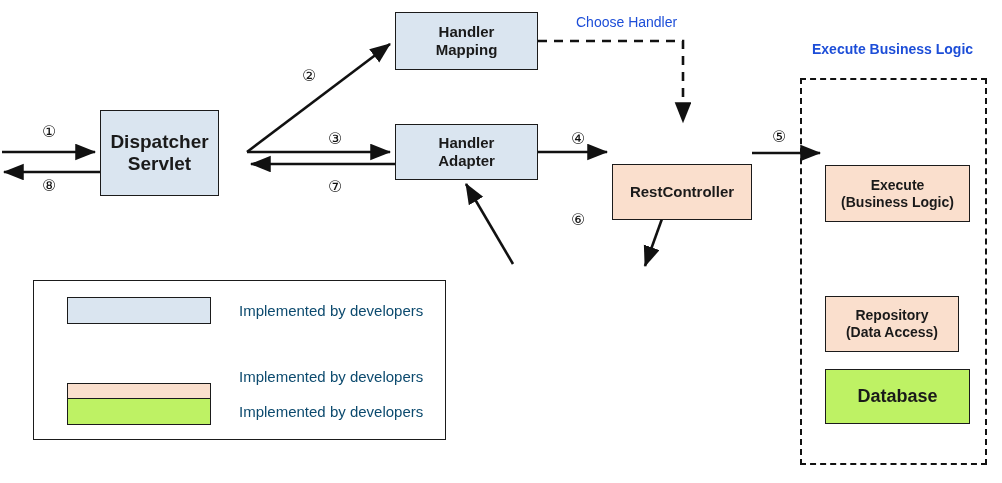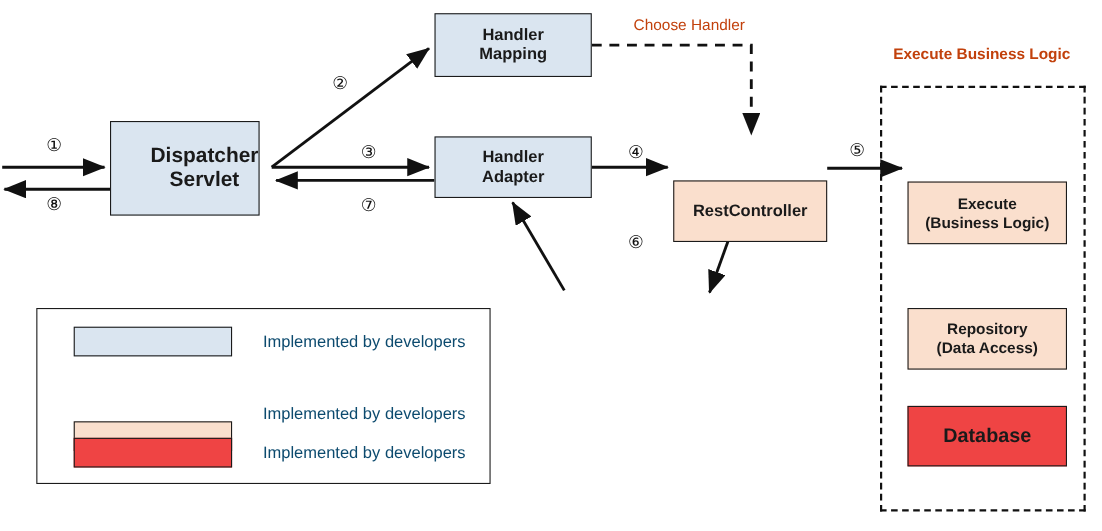--- a/index.html
+++ b/index.html
@@ -6,25 +6,25 @@
   body{font-family:"Liberation Sans","DejaVu Sans",sans-serif;color:#1a1a1a;}
   #stage{position:relative;width:1002px;height:483px;overflow:hidden;background:#fff;}
   #edges{position:absolute;left:0;top:0;width:1002px;height:483px;pointer-events:none;}
 
   .node{position:absolute;box-sizing:border-box;border:1.6px solid #1b1b1b;
         display:flex;align-items:center;justify-content:center;text-align:center;
         line-height:1.18;font-weight:700;}
   .node .lbl{display:block;white-space:pre-line;}
   .fill-blue{background:#dae5f0;}
   .fill-peach{background:#fadfcd;margin-top:40px;}
-  .fill-green{background:#ef4444;}
+  .fill-green{background:#bef264;}
 
   .grp{position:absolute;box-sizing:border-box;border:2.4px dashed #111;background:transparent;}
 
-  .freetext{position:absolute;white-space:nowrap;font-weight:400;color:#c2410c;}
+  .freetext{position:absolute;white-space:nowrap;font-weight:400;color:#1d4ed8;}
 
   .enum{position:absolute;white-space:nowrap;font-size:16px;color:#111;
         font-family:"DejaVu Sans",sans-serif;font-weight:400;}
 
   .legend{position:absolute;box-sizing:border-box;border:1.6px solid #1b1b1b;background:#fff;}
   .legend-row{position:absolute;display:flex;align-items:center;}
   .swatch{box-sizing:border-box;border:1.4px solid #1b1b1b;width:144px;height:27px;}
   .legend-text{margin-left:28px;font-size:15px;color:#0c4a6e;white-space:nowrap;}
 </style>
 </head>
@@ -65,21 +65,21 @@
     <g stroke="#111" stroke-width="2.6" fill="none" stroke-dasharray="9 7">
       <polyline points="538,41 683,41 683,119" marker-end="url(#ahd)"></polyline>
     </g>
   </svg>
 
   <div class="grp" style="left:800px;top:78px;width:187px;height:387px;"></div>
 
   <div class="freetext" style="left:576px;top:14px;font-size:14px;">Choose Handler</div>
   <div class="freetext" style="left:812px;top:41px;font-size:14px;font-weight:bold;">Execute Business Logic</div>
 
-  <div class="node fill-blue" style="left:100px;top:110px;width:136px;height:86px;font-size:19px;justify-content:flex-end;">
+  <div class="node fill-blue" style="left:100px;top:110px;width:119px;height:86px;font-size:19px;">
     <span class="lbl">Dispatcher
 Servlet</span>
   </div>
 
   <div class="node fill-blue" style="left:395px;top:12px;width:143px;height:58px;font-size:15px;">
     <span class="lbl">Handler
 Mapping</span>
   </div>
 
   <div class="node fill-blue" style="left:395px;top:124px;width:143px;height:56px;font-size:15px;">
@@ -90,21 +90,21 @@
   <div class="node fill-peach" style="left:612px;top:124px;width:140px;height:56px;font-size:15px;">
     <span class="lbl">RestController</span>
   </div>
 
 
   <div class="node fill-peach" style="left:825px;top:125px;width:145px;height:57px;font-size:14px;">
     <span class="lbl">Execute
 (Business Logic)</span>
   </div>
 
-  <div class="node fill-peach" style="left:825px;top:240px;width:145px;height:56px;font-size:14px;">
+  <div class="node fill-peach" style="left:825px;top:256px;width:134px;height:56px;font-size:14px;">
     <span class="lbl">Repository
 (Data Access)</span>
   </div>
 
   <div class="node fill-green" style="left:825px;top:369px;width:145px;height:55px;font-size:18px;">
     <span class="lbl">Database</span>
   </div>
 
   <div class="enum" style="left:42px;top:122px;">①</div>
   <div class="enum" style="left:302px;top:66px;">②</div>

